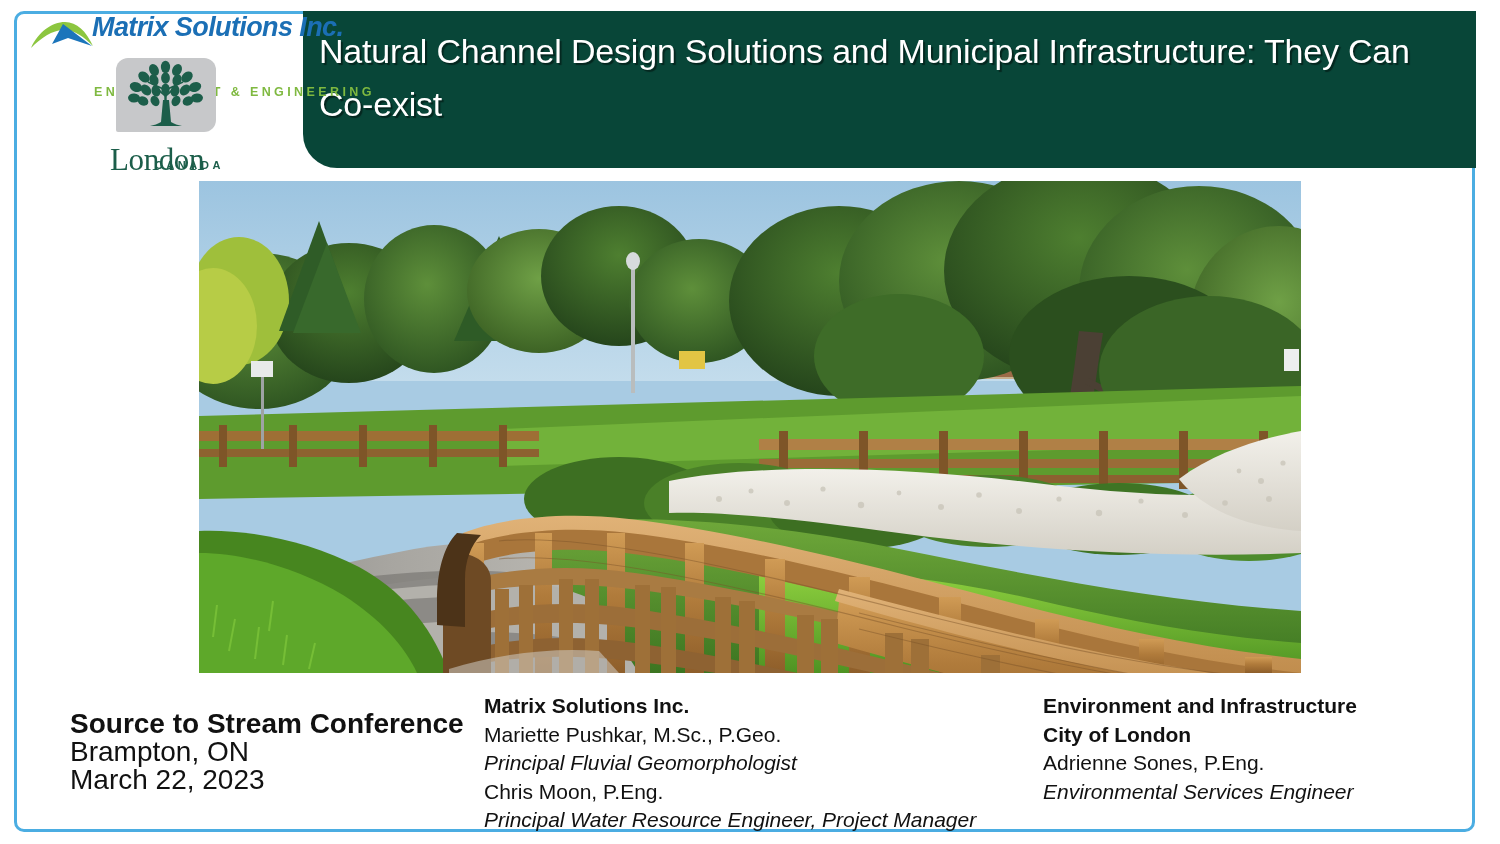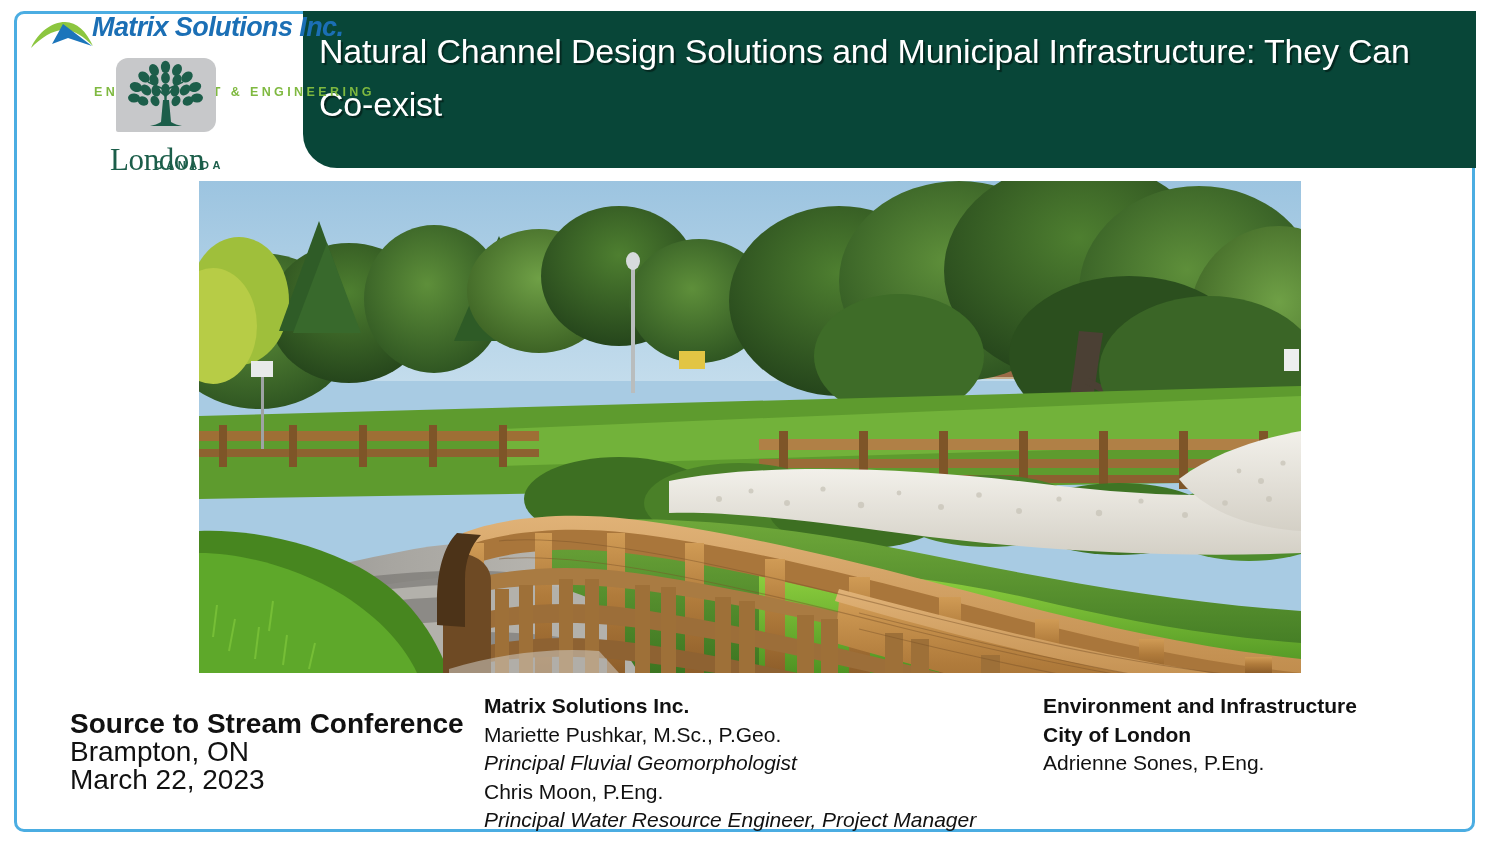--- a/index.html
+++ b/index.html
@@ -445,15 +445,16 @@
     <div class="ln">Mariette Pushkar, M.Sc., P.Geo.</div>
     <div class="ln it">Principal Fluvial Geomorphologist</div>
     <div class="ln">Chris Moon, P.Eng.</div>
     <div class="ln it">Principal Water Resource Engineer, Project Manager</div>
   </div>
 
   <div class="col" id="col-city">
     <div class="ln b">Environment and Infrastructure</div>
     <div class="ln b">City of London</div>
     <div class="ln">Adrienne Sones, P.Eng.</div>
+    <div class="ln it">Environmental Services Engineer</div>
   </div>
 
 </div>
 
 </body></html>

